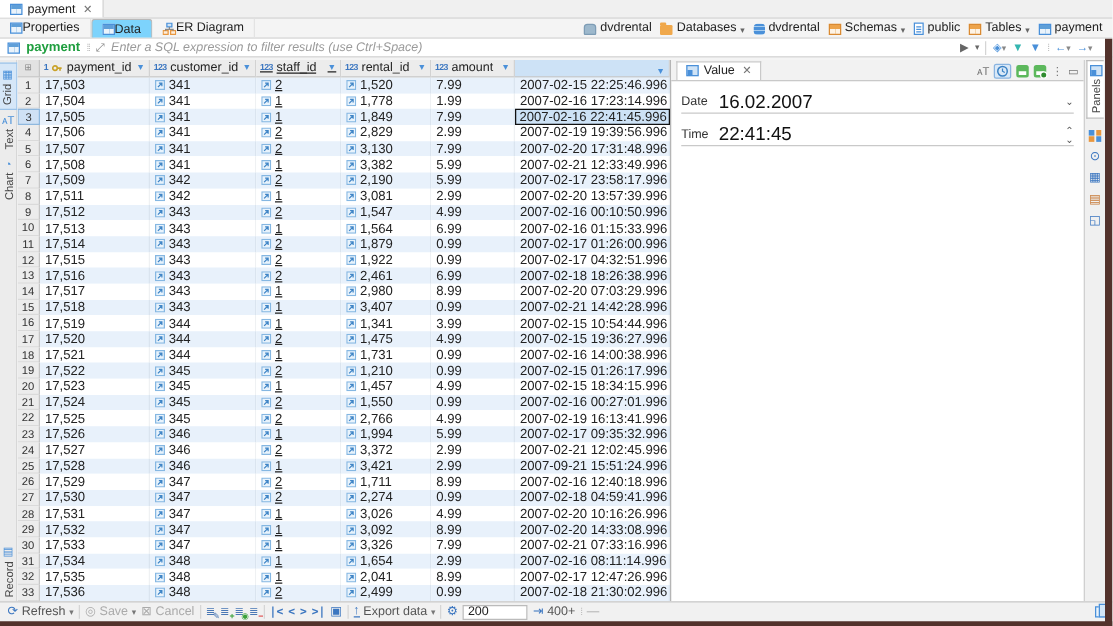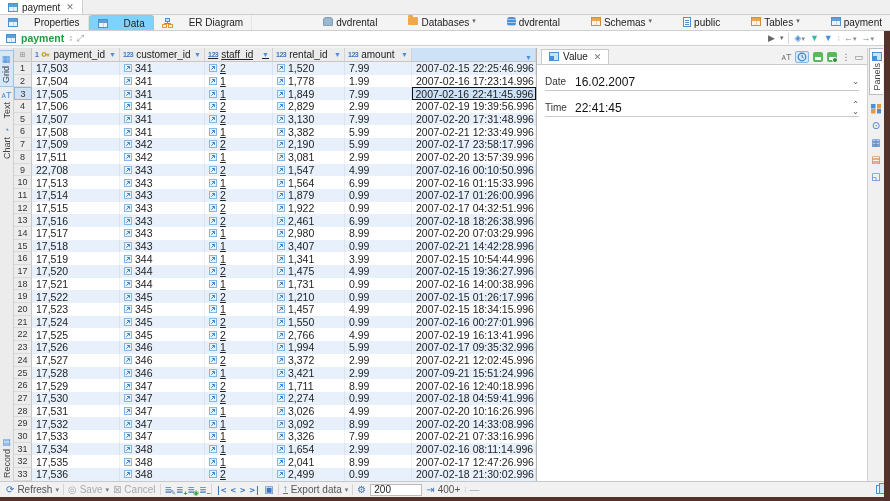--- a/index.html
+++ b/index.html
@@ -3,26 +3,26 @@
 <meta charset="utf-8">
 <style>
   * { margin:0; padding:0; box-sizing:border-box; }
   html,body { width:890px; height:501px; overflow:hidden; }
   body { font-family:"Liberation Sans","DejaVu Sans",sans-serif; font-size:10.5px; color:#222; background:#f4f4f4; position:relative; }
 
   
   .tabbar1 { height:15px; background:#f0f0f0; border-bottom:1px solid #cfcfcf; display:flex; align-items:stretch; }
   .tabbar1 .etab { display:flex; align-items:center; gap:4px; padding:0 8px; background:#fff; border-right:1px solid #cfcfcf; font-size:10px; }
   .tabbar2 { height:16px; background:#f4f4f4; border-bottom:1px solid #cfcfcf; display:flex; align-items:center; }
-  .vtab2 { display:flex; align-items:center; gap:16px; padding:0 8px; height:100%; font-size:10px; border-right:1px solid #e3e3e3; }
+  .vtab2 { display:flex; align-items:center; gap:0; padding:0 8px; height:100%; font-size:10px; border-right:1px solid #e3e3e3; }
   .vtab2.selected { background:#7dd3fc; border:1px solid #b9b9b9; border-bottom:none; border-radius:3px 3px 0 0; }
   .close-x { color:#777; font-size:9px; margin-left:2px; }
 
   .breadcrumb { margin-left:auto; display:flex; align-items:center; gap:7px; padding-right:8px; font-size:10px; }
-  .crumb { display:flex; align-items:flex-start; gap:3px;margin-left:24px; }
+  .crumb { display:flex; align-items:flex-end; gap:3px; }
   .crumb .dd { color:#666; font-size:7px; }
 
   
   .tbl-ic { width:10px; height:9px; border:1px solid #4a90d9; background:#eaf3fb;
     background-image:linear-gradient(#5f9fd8 0,#5f9fd8 3px,transparent 3px),linear-gradient(90deg,transparent 4px,#bcd8ef 4px,#bcd8ef 5px,transparent 5px); flex:none; }
   .tbl-ic.orange { border-color:#d98a33; background:#fdf3e6; background-image:linear-gradient(#eda44c 0,#eda44c 3px,transparent 3px),linear-gradient(90deg,transparent 4px,#f2d4ab 4px,#f2d4ab 5px,transparent 5px); }
   .folder-ic { width:10px; height:8px; background:#f0a84b; border-radius:1px; position:relative; flex:none; }
   .folder-ic::before { content:''; position:absolute; top:-2px; left:0; width:5px; height:2px; background:#f0a84b; border-radius:1px 1px 0 0; }
   .db-ic { width:9px; height:9px; background:repeating-linear-gradient(#4a90d9 0 2px,#a8cdee 2px 3px); border-radius:3px; flex:none; }
   .pgel-ic { width:10px; height:9px; background:#9db8cc; border-radius:3px 3px 1px 1px; border:1px solid #7d9cb5; flex:none; }
@@ -80,21 +80,21 @@
   .panel-ic { width:10px; height:9px; background:#cfe3f6; border:1px solid #4a90d9; position:relative; flex:none; }
   .panel-ic::before { content:''; position:absolute; left:0; bottom:0; width:4px; height:4px; background:#4a90d9; }
   .vp-icons { margin-left:auto; display:flex; align-items:center; gap:4px; padding-right:4px; padding-bottom:1px; }
   .vp-icons .ic { font-size:9px; color:#777; }
   .ic-clock-box { border:1px solid #8ab4e0; background:#d9e8f7; border-radius:2px; padding:0 1px; display:flex; align-items:center; }
   .save-ic { width:10px; height:10px; background:#5cb85c; border-radius:2px; position:relative; }
   .save-ic::before { content:''; position:absolute; left:2px; top:5px; width:6px; height:3px; background:#fff; }
   .save-ic.badge::after { content:''; position:absolute; right:-1px; bottom:-1px; width:4px; height:4px; background:#2e8b2e; border-radius:50%; border:1px solid #fff; }
   .vp-field { display:flex; align-items:center; height:18px; margin:8px 8px 0 8px; border-bottom:1px solid #c9c9c9; }
   .vp-label { width:30px; font-size:10px; color:#333; }
-  .vp-value { font-size:12px; color:#111;text-align:center; }
+  .vp-value { font-size:15px; color:#111;text-align:center; }
   .vp-ctl { margin-left:auto; color:#555; font-size:8px; line-height:7px; text-align:center; }
 
   
   .right-strip { width:17px; background:#f0f0f0; border-left:1px solid #d0d0d0; display:flex; flex-direction:column; align-items:center; }
   .right-strip .vtab.selected { background:#fff; border:1px solid #bdbdbd; border-right:none; }
   .quad-ic { width:10px; height:10px; flex:none;
     background:linear-gradient(#4a90d9,#4a90d9) 0 0/45% 45% no-repeat,linear-gradient(#e8973f,#e8973f) 100% 0/45% 45% no-repeat,linear-gradient(#e8973f,#e8973f) 0 100%/45% 45% no-repeat,linear-gradient(#4a90d9,#4a90d9) 100% 100%/45% 45% no-repeat; }
   .rs-ic { margin-top:7px; font-size:10px; color:#3b76c0; line-height:10px; }
   .rs-ic.orange { color:#c77b3a; }
 
@@ -179,20 +179,21 @@
         <span>payment</span>
       </span>
     </div>
 </div>
 
 <div class="filterbar">
   <span class="tbl-ic"></span>
   <span class="filter-table">payment</span>
   <span class="grip">⁞⁞</span>
   <span class="expand-ic">⤢</span>
+  <span class="filter-placeholder">Enter a SQL expression to filter results (use Ctrl+Space)</span>
   <div class="fb-icons">
     <span class="ic">▶</span>
     <span class="ic" style="font-size:7px">▾</span>
     <span class="sep"></span>
     <span class="ic blue">◈<span style="font-size:7px;color:#888">▾</span></span>
     <span class="ic teal">▼</span>
     <span class="ic blue">▼</span>
     <span class="grip">⁞</span>
     <span class="ic blue">←<span style="font-size:7px;color:#888">▾</span></span>
     <span class="ic blue">→<span style="font-size:7px;color:#888">▾</span></span>
@@ -472,21 +473,21 @@
               <rect x="0.5" y="0.5" width="7" height="7" fill="#e8f3fc" stroke="#85b7e2"></rect>
               <path d="M2.3 5.7L5.4 2.6M3.1 2.5h2.4v2.4" fill="none" stroke="#3f85c6"></path>
             </svg>
             <span>3,081</span>
           </div>
           <div class="cell col-c4">2.99</div>
           <div class="cell col-c5">2007-02-20 13:57:39.996</div>
         </div>
         <div class="g-row alt">
           <div class="gutter">9</div>
-          <div class="cell col-c0">22,708</div>
+          <div class="cell col-c0">17,512</div>
           <div class="cell col-c1">
             <svg class="fk" width="8" height="8" viewBox="0 0 8 8">
               <rect x="0.5" y="0.5" width="7" height="7" fill="#e8f3fc" stroke="#85b7e2"></rect>
               <path d="M2.3 5.7L5.4 2.6M3.1 2.5h2.4v2.4" fill="none" stroke="#3f85c6"></path>
             </svg>
             <span>343</span>
           </div>
           <div class="cell col-c2">
             <svg class="fk" width="8" height="8" viewBox="0 0 8 8">
               <rect x="0.5" y="0.5" width="7" height="7" fill="#e8f3fc" stroke="#85b7e2"></rect>

